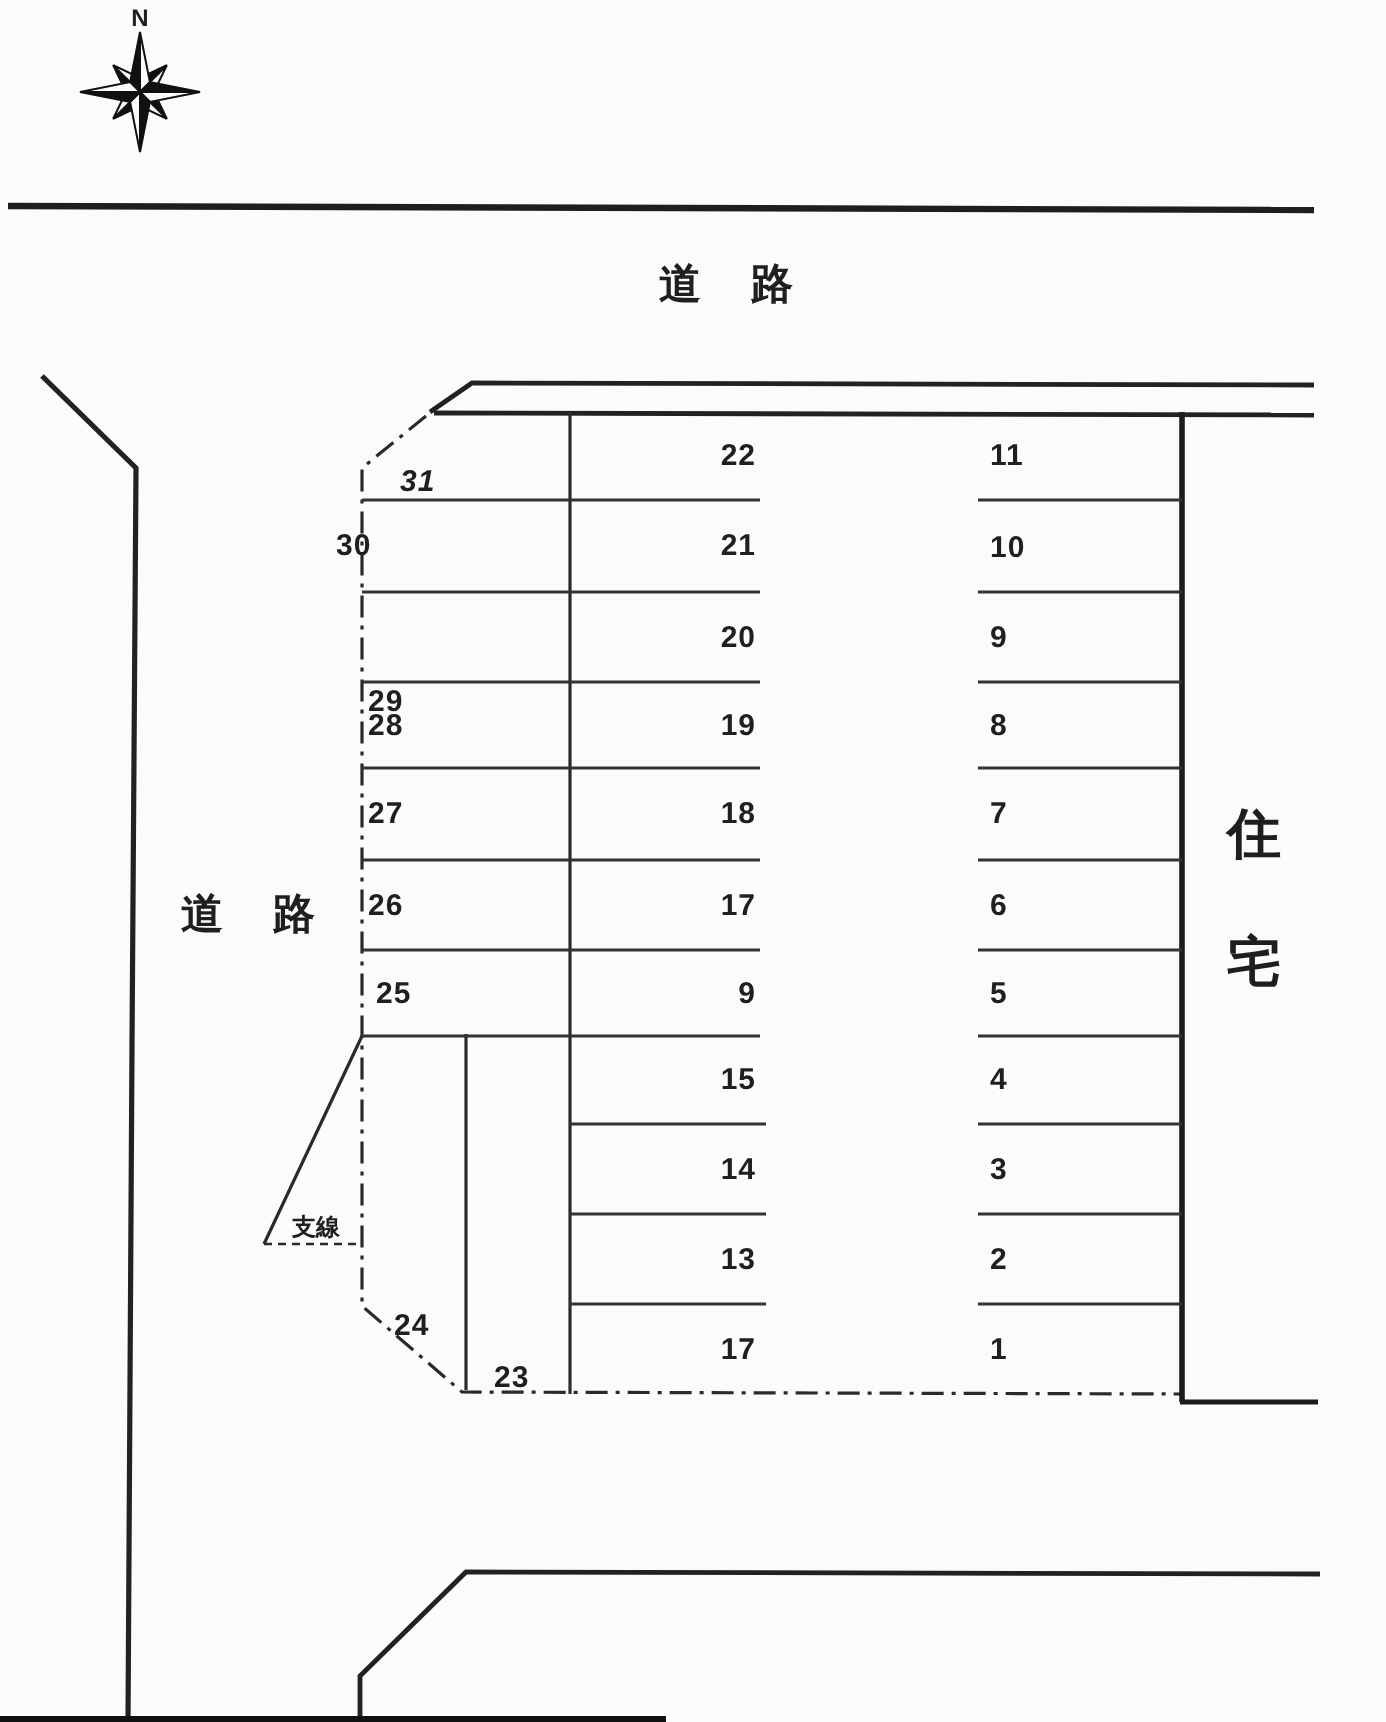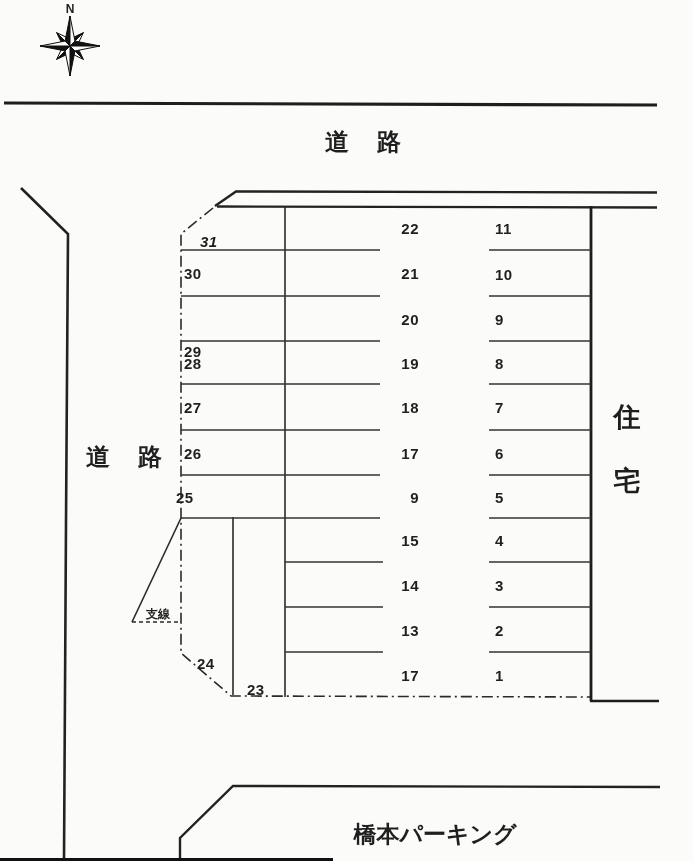--- a/index.html
+++ b/index.html
@@ -6,23 +6,23 @@
   #canvas{
     position:relative;
     width:693px;height:861px;
     background:#fbfbf9;
     overflow:hidden;
     font-family:"Liberation Sans","DejaVu Sans",sans-serif;
     color:#1e1e1e;
   }
   #lines{position:absolute;left:0;top:0;width:693px;height:861px;}
   .lbl{position:absolute;white-space:nowrap;color:#1f1f1f;}
-  .road-lbl{font-size:24px;font-weight:700;transform:translate(-50%,-50%);letter-spacing:2px;}
+  .road-lbl{font-size:21px;font-weight:700;transform:translate(-50%,-50%);letter-spacing:2px;}
   .spot-label{font-size:15px;font-weight:700;transform:translateY(-50%);letter-spacing:0.5px;}
-  .spot-label.r{transform:translate(-100%,-50%);margin-left:41px;}
+  .spot-label.r{transform:translate(-100%,-50%);}
   #residence{position:absolute;left:627px;top:404px;display:flex;flex-direction:column;align-items:center;gap:37px;transform:translateX(-50%);}
   #residence span{font-size:27px;font-weight:700;line-height:1;}
   #facility-name{font-size:23px;font-weight:700;transform:translate(-50%,-50%);letter-spacing:0px;}
   #branch-label{font-size:12px;font-weight:700;transform:translate(-50%,-50%);}
   #north-label{font-size:12px;font-weight:700;transform:translate(-50%,0);}
   #compass{position:absolute;left:35px;top:11px;}
 </style>
 </head>
 <body>
 
@@ -105,31 +105,30 @@
         <path d="M-30 0 L-4.95 -4.95 L0 0 Z" fill="#fbfbf9"></path>
     </g>
   </svg>
 
   <div class="lbl road-lbl" style="left:364px;top:142px;">道　路</div>
   <div class="lbl road-lbl" style="left:125px;top:457px;">道　路</div>
   <div id="residence">
     <span>住</span>
     <span>宅</span>
   </div>
-  <div class="lbl" id="facility-name" style="left:435px;top:834px;">橋本パーキング</div>
   <div class="lbl" id="branch-label" style="left:158px;top:614px;">支線</div>
 
   <div id="spots">
       <div class="lbl spot-label" style="left: 200px; top: 241px; font-style: italic;">31</div>
-      <div class="lbl spot-label" style="left: 184px; top: 273px;">30</div>
+      <div class="lbl spot-label" style="left: 168px; top: 273px;">30</div>
       <div class="lbl spot-label" style="left: 184px; top: 318.5px; margin-top: 32px;">29</div>
       <div class="lbl spot-label" style="left: 184px; top: 362.5px;">28</div>
       <div class="lbl spot-label" style="left: 184px; top: 407px;">27</div>
       <div class="lbl spot-label" style="left: 184px; top: 452.5px;">26</div>
-      <div class="lbl spot-label" style="left: 176px; top: 496.5px;">25</div>
+      <div class="lbl spot-label" style="left: 188px; top: 496.5px;">25</div>
       <div class="lbl spot-label r" style="left: 378px; top: 228px;">22</div>
       <div class="lbl spot-label r" style="left: 378px; top: 273px;">21</div>
       <div class="lbl spot-label r" style="left: 378px; top: 318.5px;">20</div>
       <div class="lbl spot-label r" style="left: 378px; top: 362.5px;">19</div>
       <div class="lbl spot-label r" style="left: 378px; top: 407px;">18</div>
       <div class="lbl spot-label r" style="left: 378px; top: 452.5px;">17</div>
       <div class="lbl spot-label r" style="left: 378px; top: 496.5px;">9</div>
       <div class="lbl spot-label r" style="left: 378px; top: 540px;">15</div>
       <div class="lbl spot-label r" style="left: 378px; top: 584.5px;">14</div>
       <div class="lbl spot-label r" style="left: 378px; top: 629.5px;">13</div>

